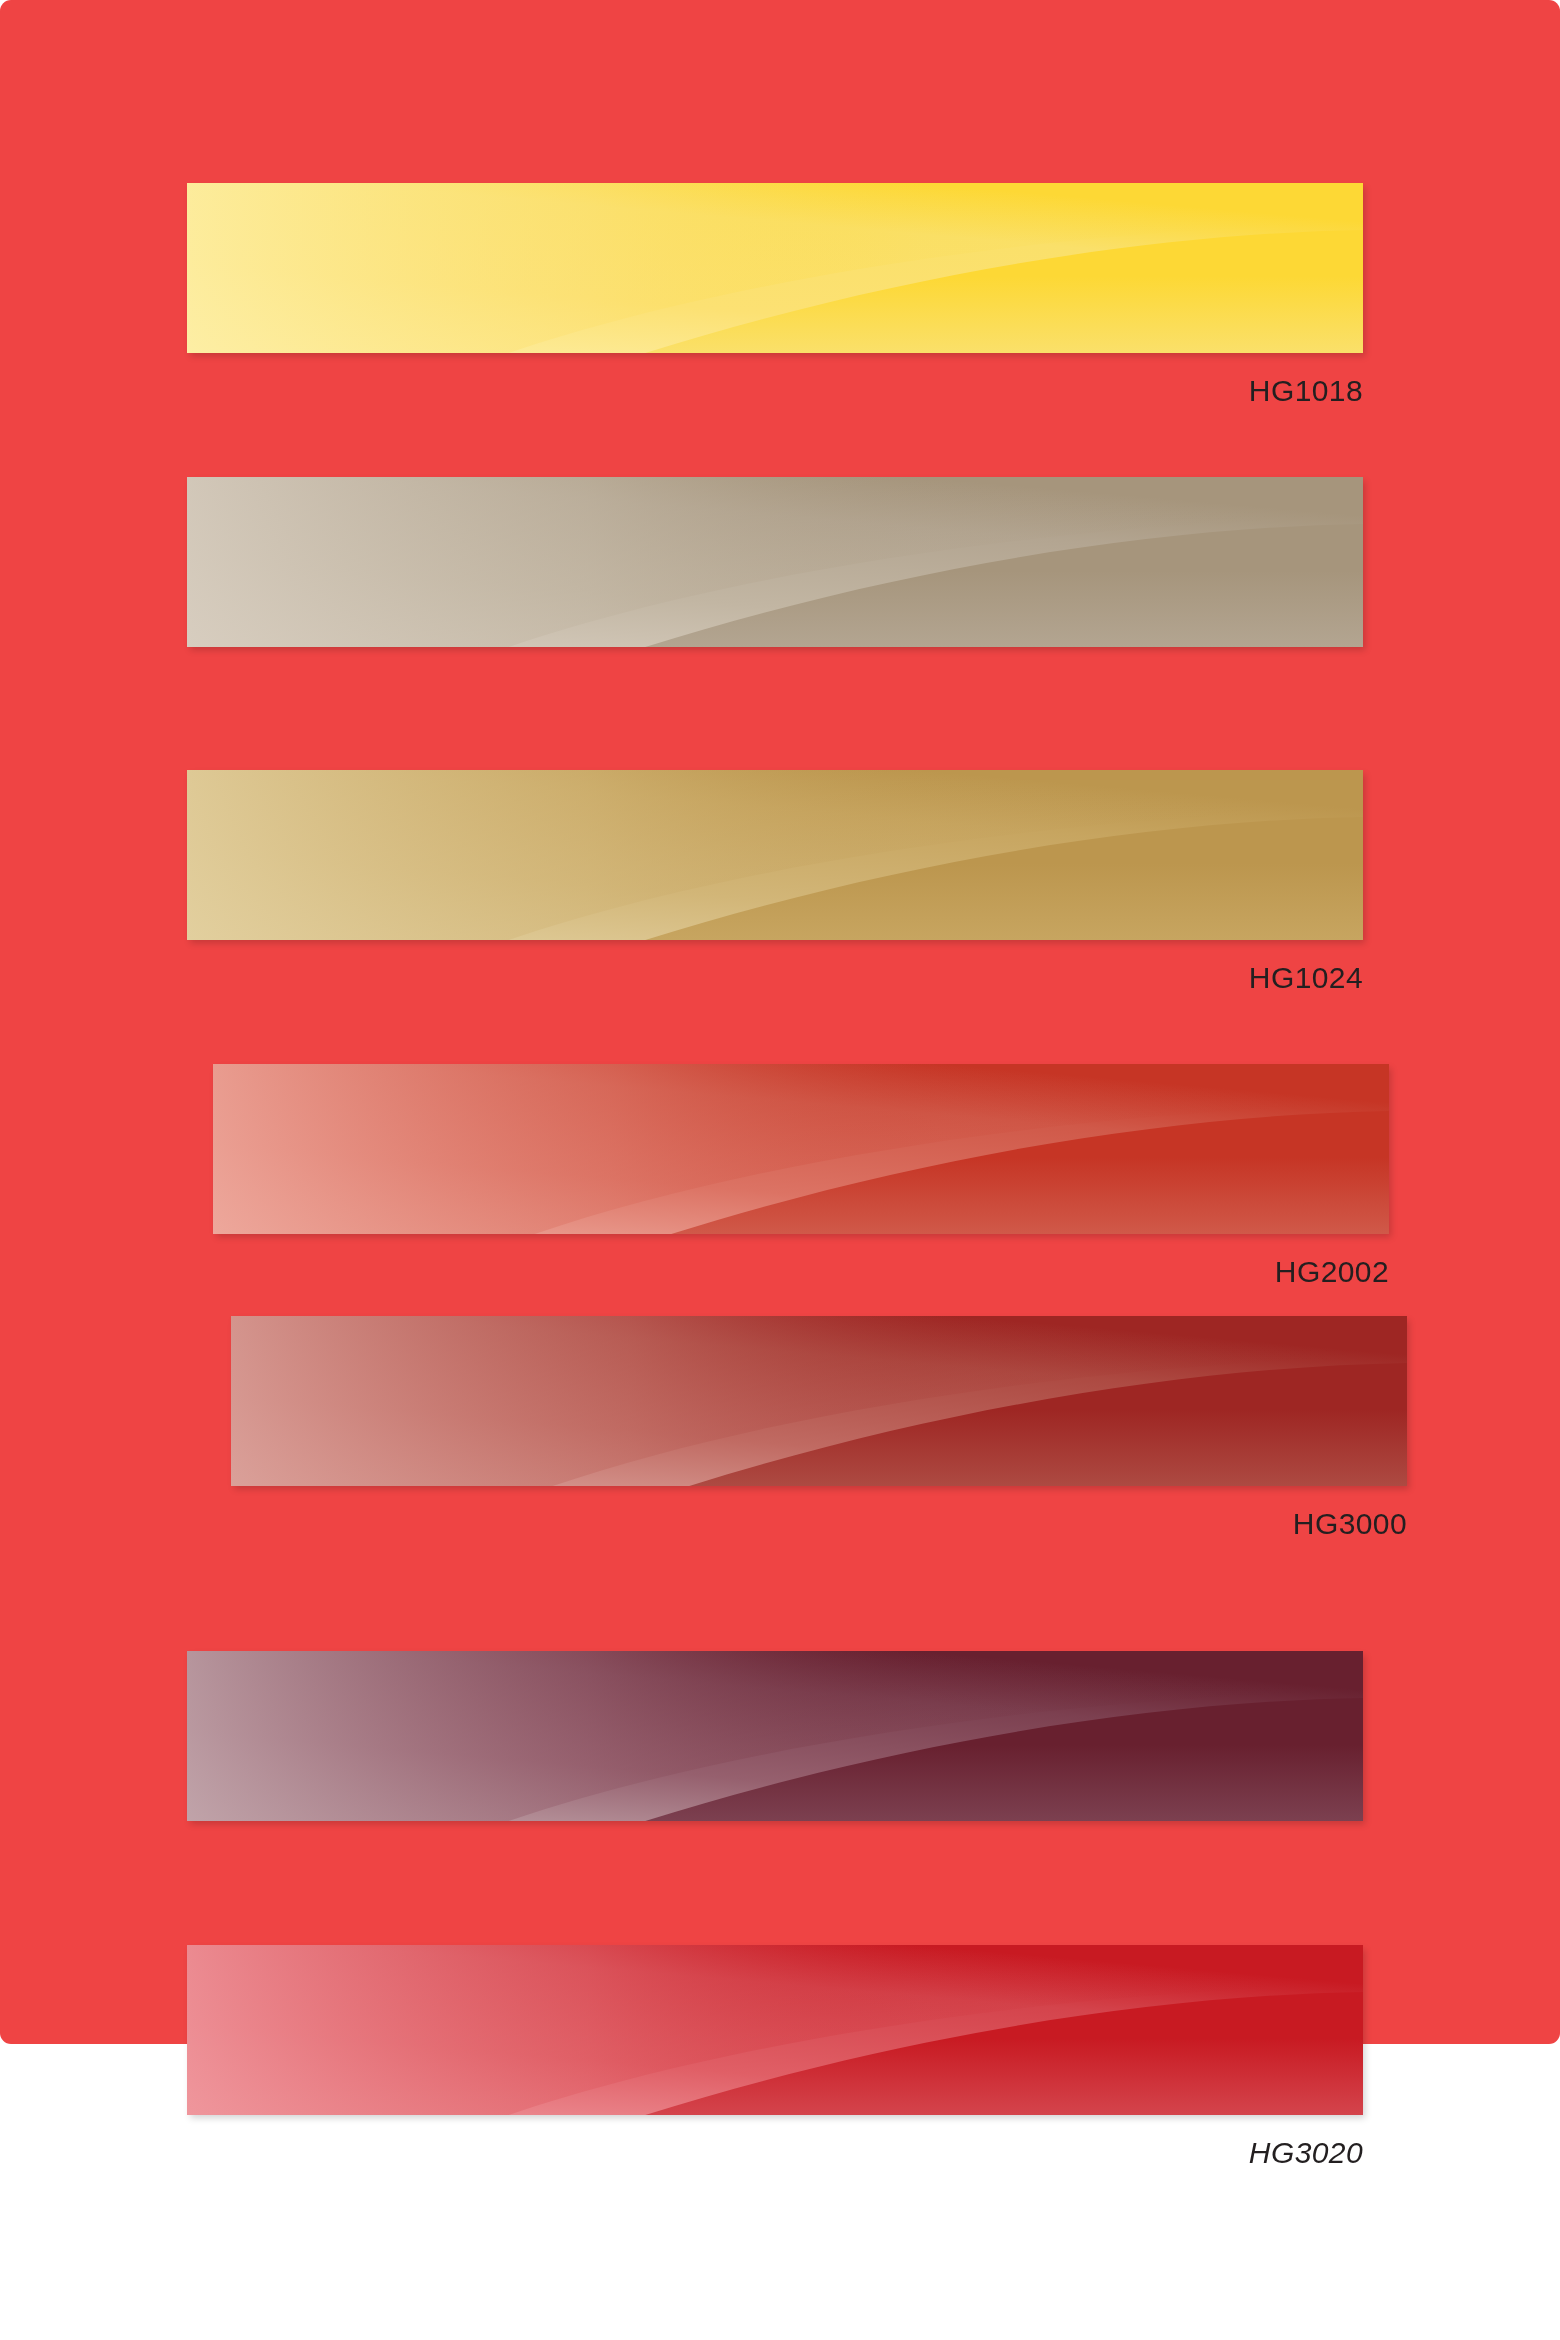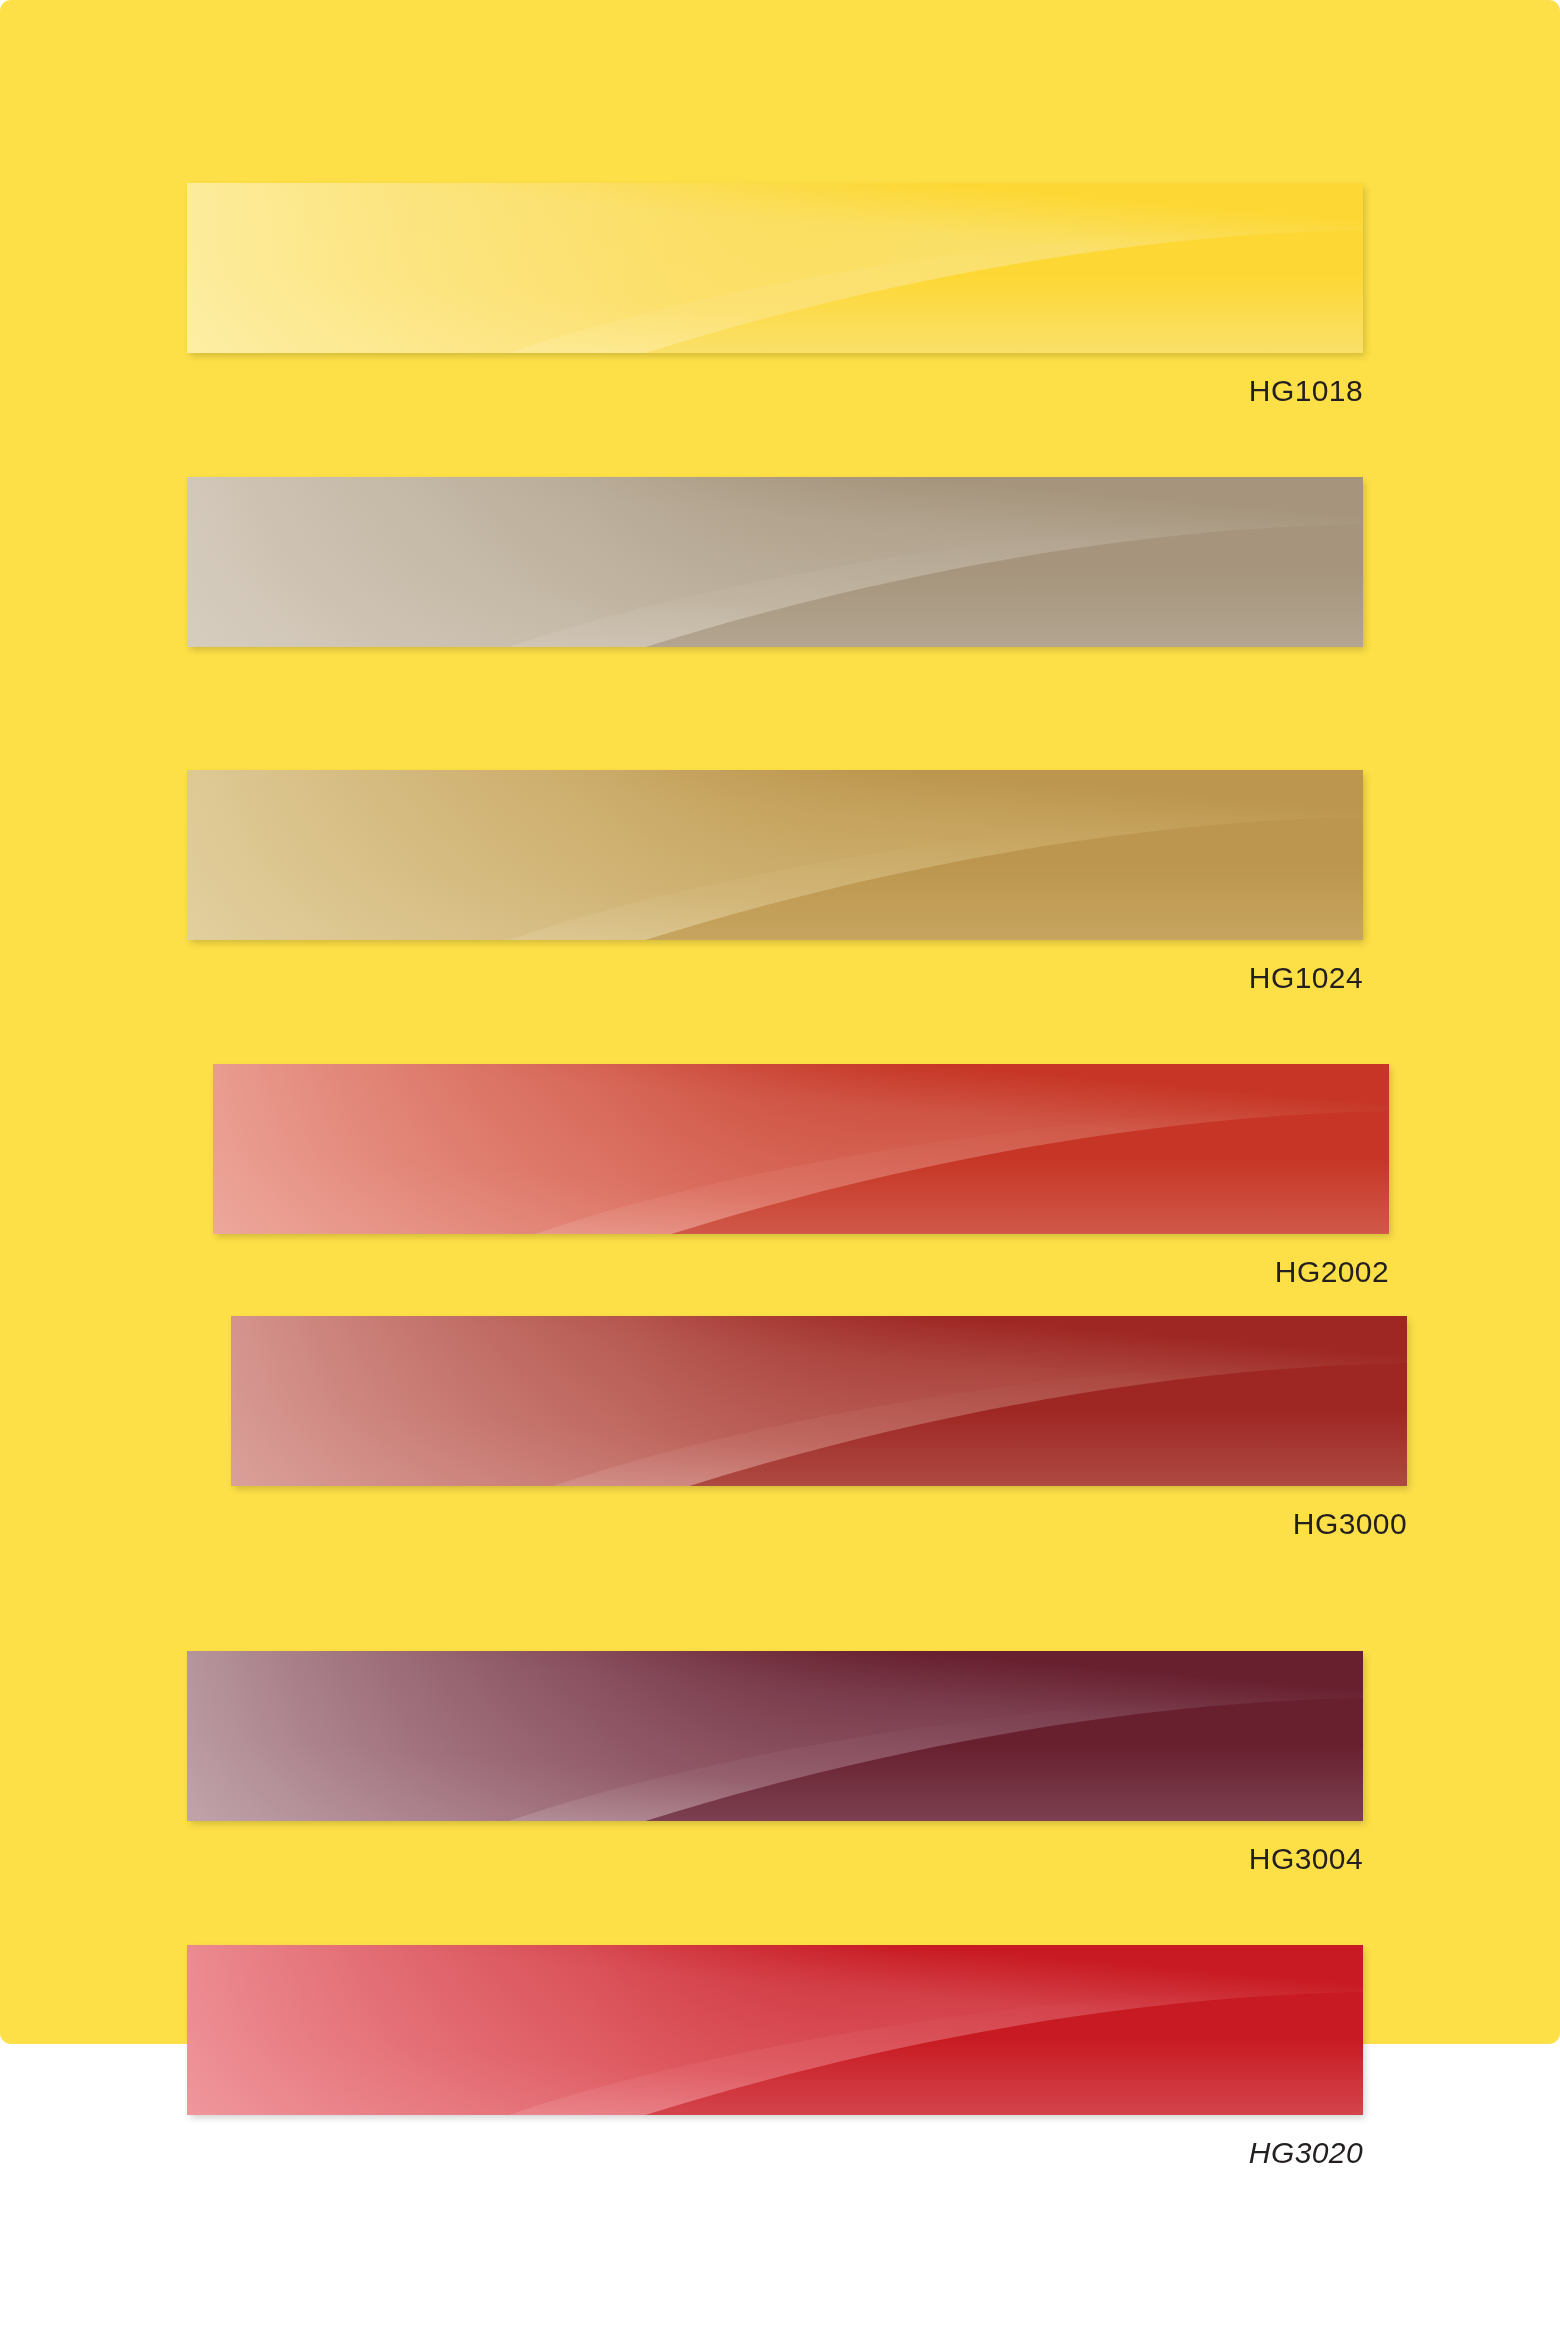--- a/index.html
+++ b/index.html
@@ -13,21 +13,21 @@
     height: 2341px;
     font-family: "Liberation Sans", "DejaVu Sans", sans-serif;
     -webkit-font-smoothing: antialiased;
     overflow: hidden;
   }
 
   #sheet {
     position: relative;
     width: 1560px;
     height: 2044px;
-    background: #fde047;
+    background: #ef4444;
     border-radius: 11px;
   }
 
   .swatch-list {
     position: absolute;
     left: 0;
     top: 0;
     width: 1560px;
     height: 2341px;
   }
@@ -234,21 +234,20 @@
                 <stop offset="0.34" stop-color="#96606e" stop-opacity="0.55"></stop>
                 <stop offset="0.62" stop-color="#68202f" stop-opacity="0.1"></stop>
                 <stop offset="1" stop-color="#68202f" stop-opacity="0"></stop>
               </linearGradient>
             </defs>
             <rect x="0" y="0" width="1206" height="174" fill="url(#gbase5)"></rect>
             <path d="M0,0 L1206,0 L1206,48 C980,52 720,96 470,174 L0,174 Z" fill="url(#gsheen5)"></path>
             <path d="M0,0 L1206,0 L1206,42 C900,46 560,96 330,174 L0,174 Z" fill="url(#gtop5)"></path>
           </svg>
         </div>
-        <span class="swatch-label">HG3004</span>
       </div>
       <div class="swatch-row" style="top: 1945px; font-style: italic;">
         <div class="swatch-chip" style="background: rgb(200, 26, 34);">
           <svg class="chip-svg" viewBox="0 0 1206 174" preserveAspectRatio="none">
             <defs>
               <linearGradient id="gbase6" x1="0" y1="0" x2="0" y2="1">
                 <stop offset="0" stop-color="#c81a22" stop-opacity="1"></stop>
                 <stop offset="0.55" stop-color="#c81a22" stop-opacity="1"></stop>
                 <stop offset="1" stop-color="#d4444c" stop-opacity="1"></stop>
               </linearGradient>

